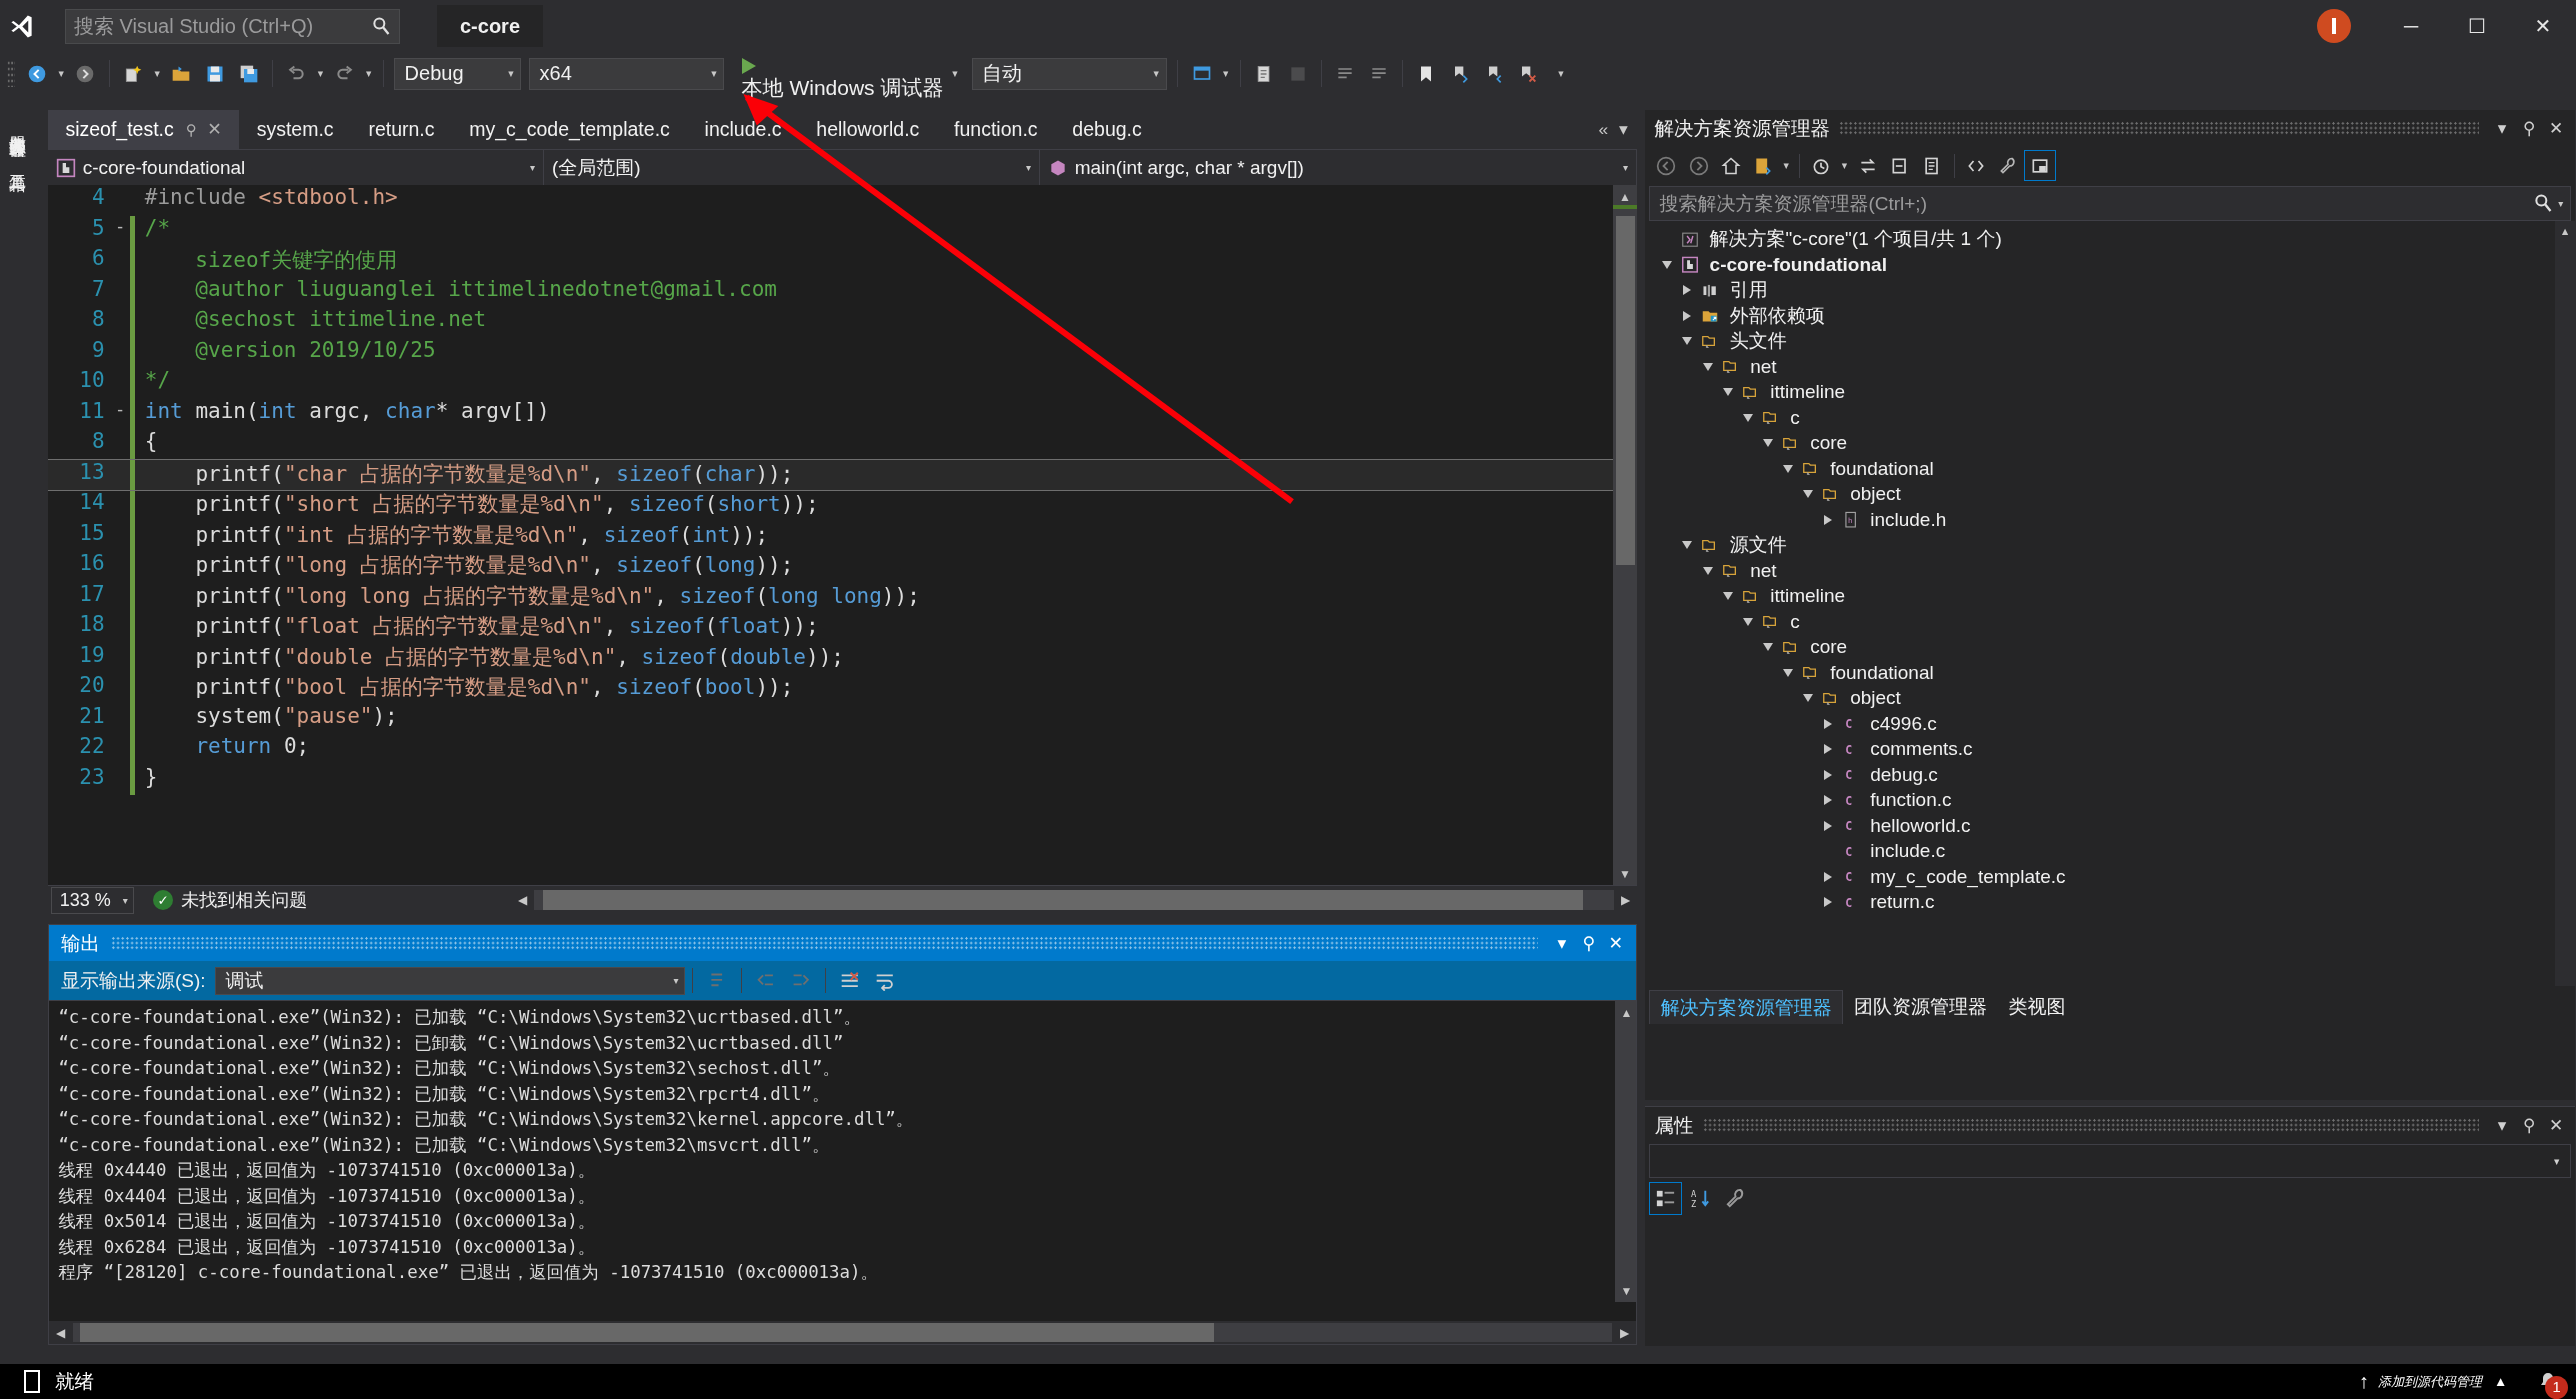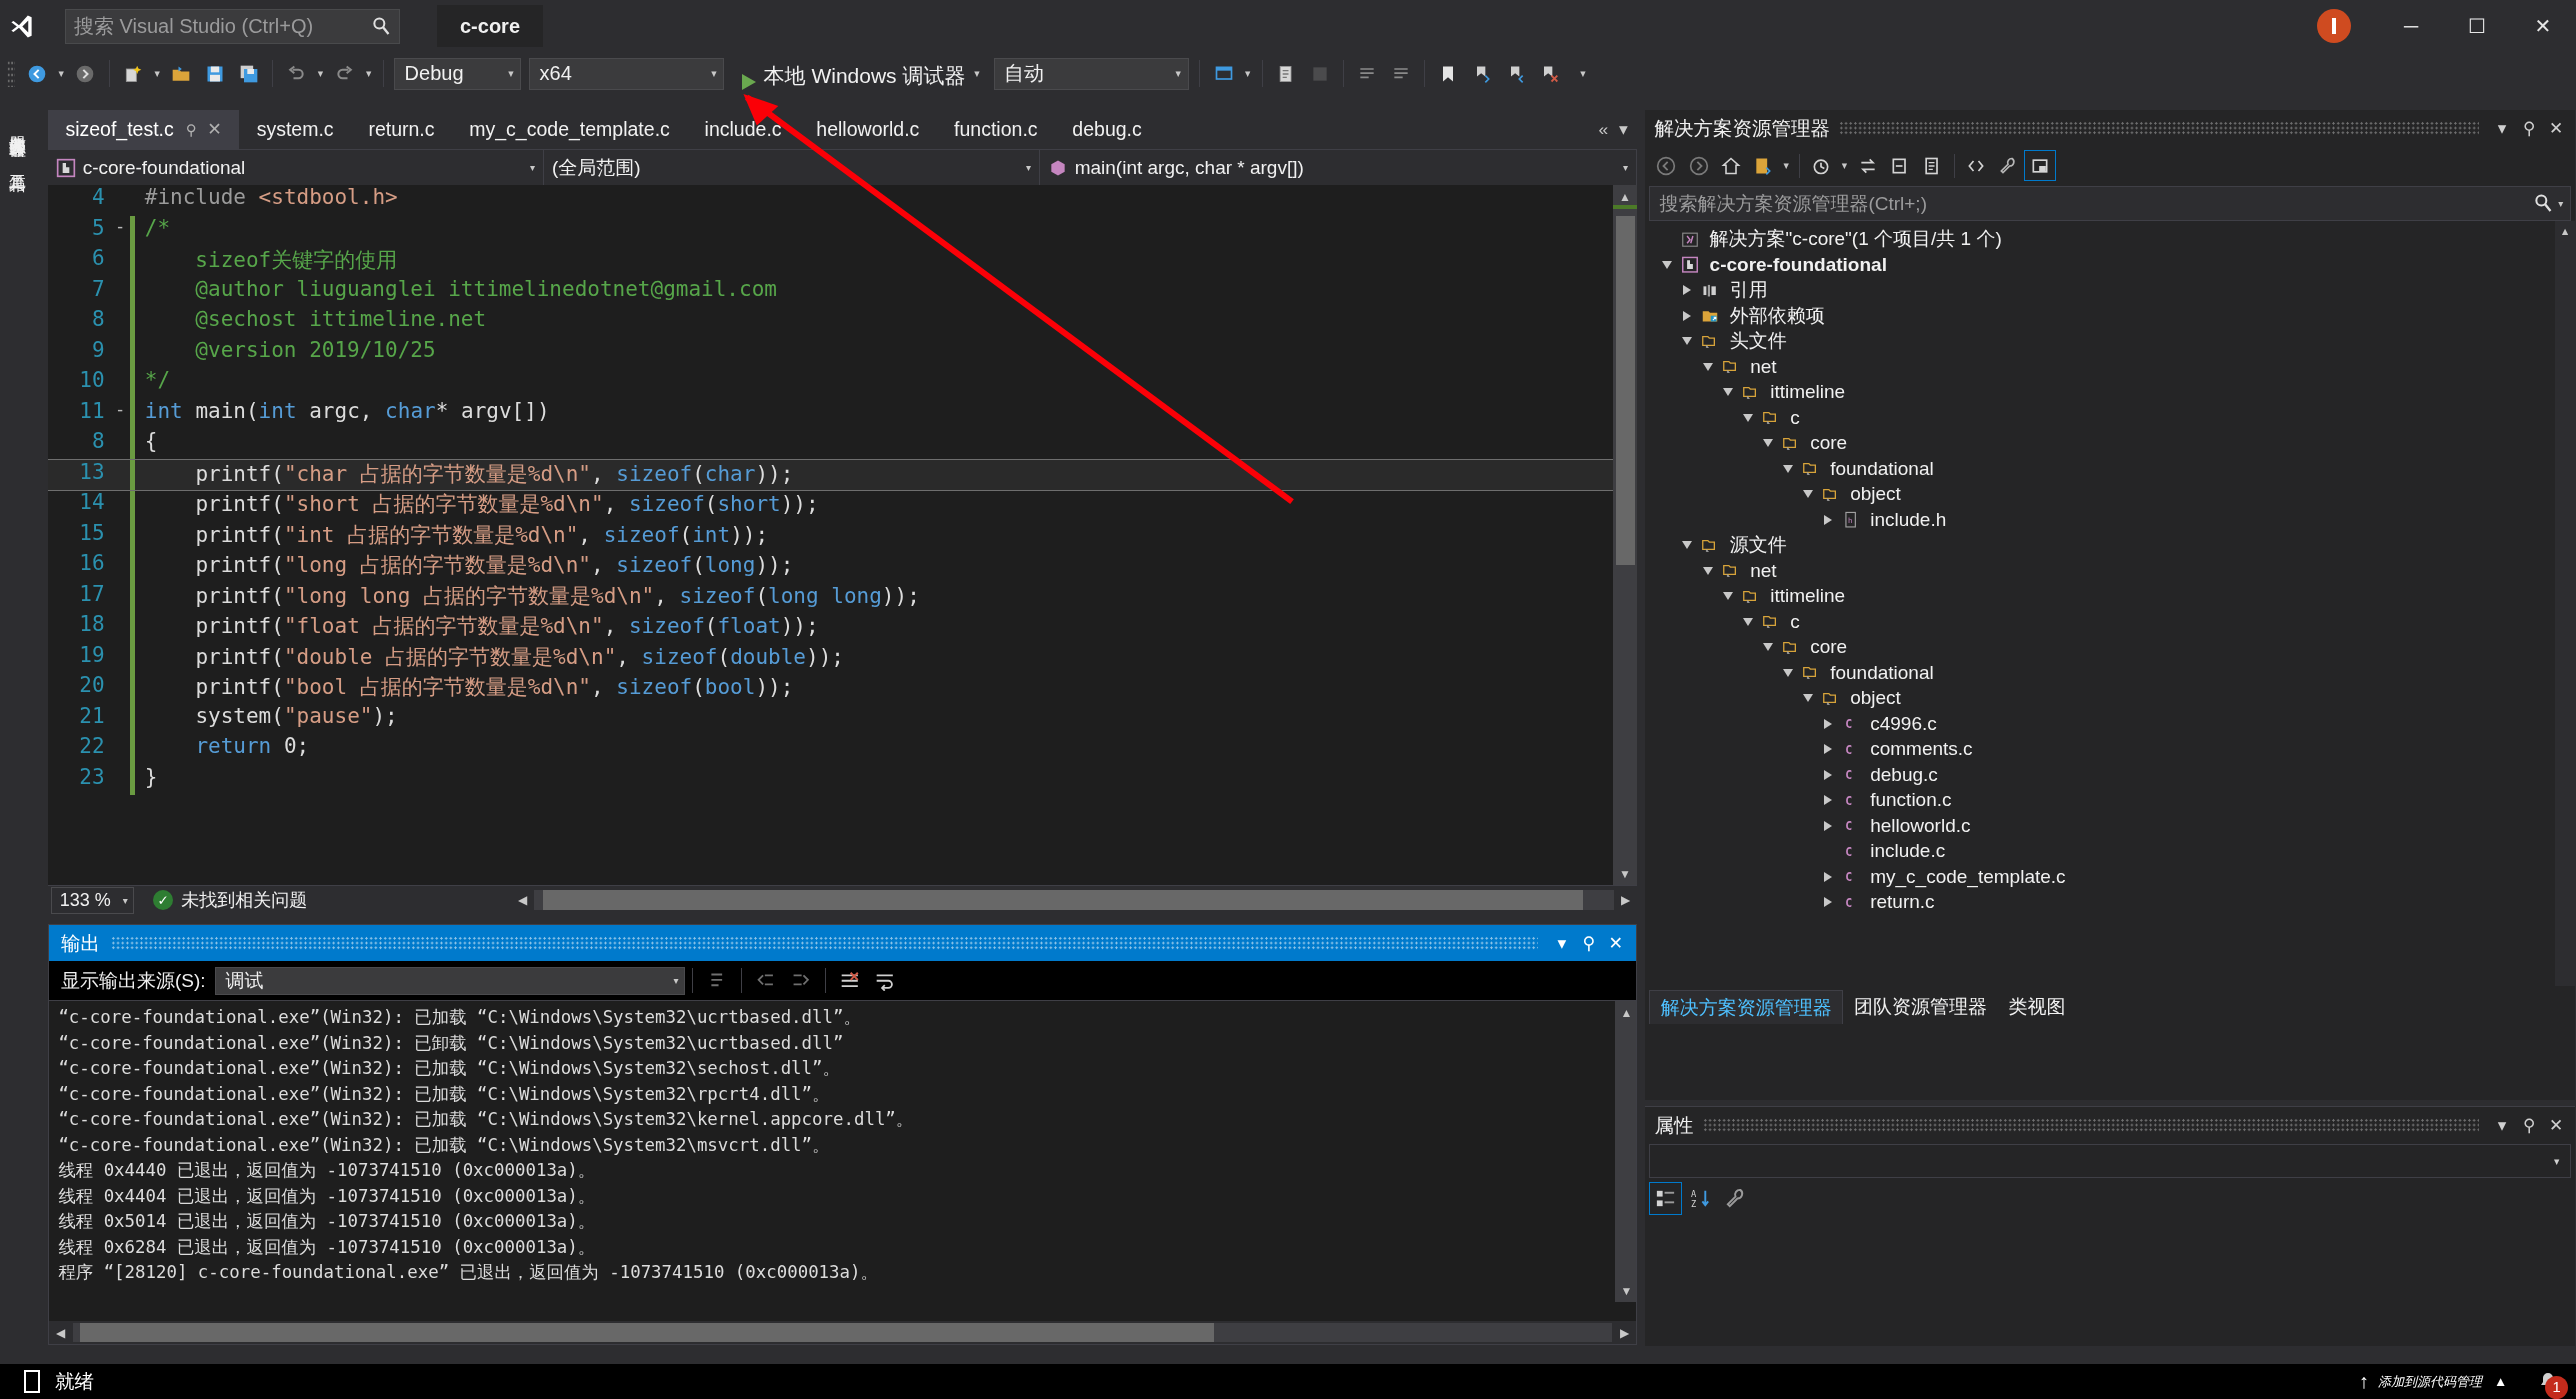--- a/index.html
+++ b/index.html
@@ -39,21 +39,21 @@
      background-size:3.4px 6px; }
   .tb-icon { width:31px; height:31px; display:flex; align-items:center; justify-content:center; margin:0 1.3px;}
   .tb-icon svg { width:20px; height:20px; }
   .tb-caret { width:14.8px; height:31px; display:flex; align-items:center; justify-content:center;
      font-size:10.7px; color:#c8c8c8; }
   .tb-sep { width:0.7px; height:27px; background:#3f3f46; margin:0 6.7px; }
   .tb-combo { height:32px; background:#3b3b3d; border:0.7px solid #4a4a4d; display:flex; align-items:center;
      padding:0 6.7px 0 9.4px; margin:0 4px; }
   .tb-combo .lbl { font-size:20px; color:#f1f1f1; white-space:nowrap; }
   .tb-combo .cv { margin-left:auto; padding-left:9.4px; font-size:10.7px; color:#c8c8c8; }
-  .tb-run { display:flex; align-items:flex-end; margin-left:9.4px; height:32px; padding:0 4px;}
+  .tb-run { display:flex; align-items:flex-start; margin-left:9.4px; height:32px; padding:0 4px;flex-direction:column;}
   .tb-run .tri { width:0;height:0;border-left:14.8px solid #6aa84f;border-top:8.7px solid transparent;
      border-bottom:8.7px solid transparent; margin-right:8px;}
   .tb-run .lbl { font-size:21px; color:#f1f1f1; white-space:nowrap; }
   .liveshare { position:absolute; right:101px; top:52px; height:43px; display:flex; align-items:center; }
   .liveshare .lbl { font-size:20px; color:#f1f1f1; margin-left:9.4px; }
 
   
   .vtabs { position:absolute; left:0; top:107px; width:29.5px; height:1181px; background:#2d2d30; }
   .vtab { writing-mode:vertical-rl; font-size:17px; color:#f1f1f1; padding:16px 6px; letter-spacing:0.7px;}
 
@@ -116,21 +116,21 @@
   
   .outpanel { position:absolute; left:48px; top:924px; width:1589px; height:421px; background:#1e1e1e;
      border:0.7px solid #3f3f46;}
   .out-title { height:36px; background:#007acc; display:flex; align-items:center; padding:0 6.7px 0 12px;}
   .out-title .t { font-size:19.5px; color:#fff; white-space:nowrap;}
   .out-title .dots { flex:1; height:14.8px; margin:0 10.7px;
      background-image:radial-gradient(rgba(255,255,255,.55) 38%, transparent 40%);
      background-size:4.7px 4.7px; }
   .out-title .ic { width:27px;height:27px;display:flex;align-items:center;justify-content:center;
      font-size:17.4px;color:#fff;}
-  .out-toolbar { height:40px; display:flex; align-items:center; padding:0 4px; background:#000000;
+  .out-toolbar { height:40px; display:flex; align-items:center; padding:0 4px; background:#0369a1;
      border-bottom:0.7px solid #3f3f46;}
   .out-toolbar .lbl { font-size:19px; color:#f1f1f1; margin:0 9.4px 0 8px; white-space:nowrap;}
   .out-combo { width:470px; height:28px; background:#3b3b3d; border:0.7px solid #4a4a4d;
      display:flex; align-items:center; padding:0 5.4px 0 9.4px;}
   .out-combo .v { font-size:19px; color:#f1f1f1;}
   .out-combo .cv { margin-left:auto; font-size:10px; color:#c8c8c8;}
   .out-tb-sep { width:0.7px;height:25.5px;background:#3f3f46;margin:0 6.7px;}
   .out-ic { width:31px;height:31px;display:flex;align-items:center;justify-content:center;margin:0 2px;}
   .out-body { position:relative; height:301px; background:#1e1e1e; overflow:hidden; padding:4px 0 0 9.4px;}
   .out-line { font-family:"DejaVu Sans Mono", monospace; font-size:17.4px; color:#dcdcdc; line-height:25.5px;

